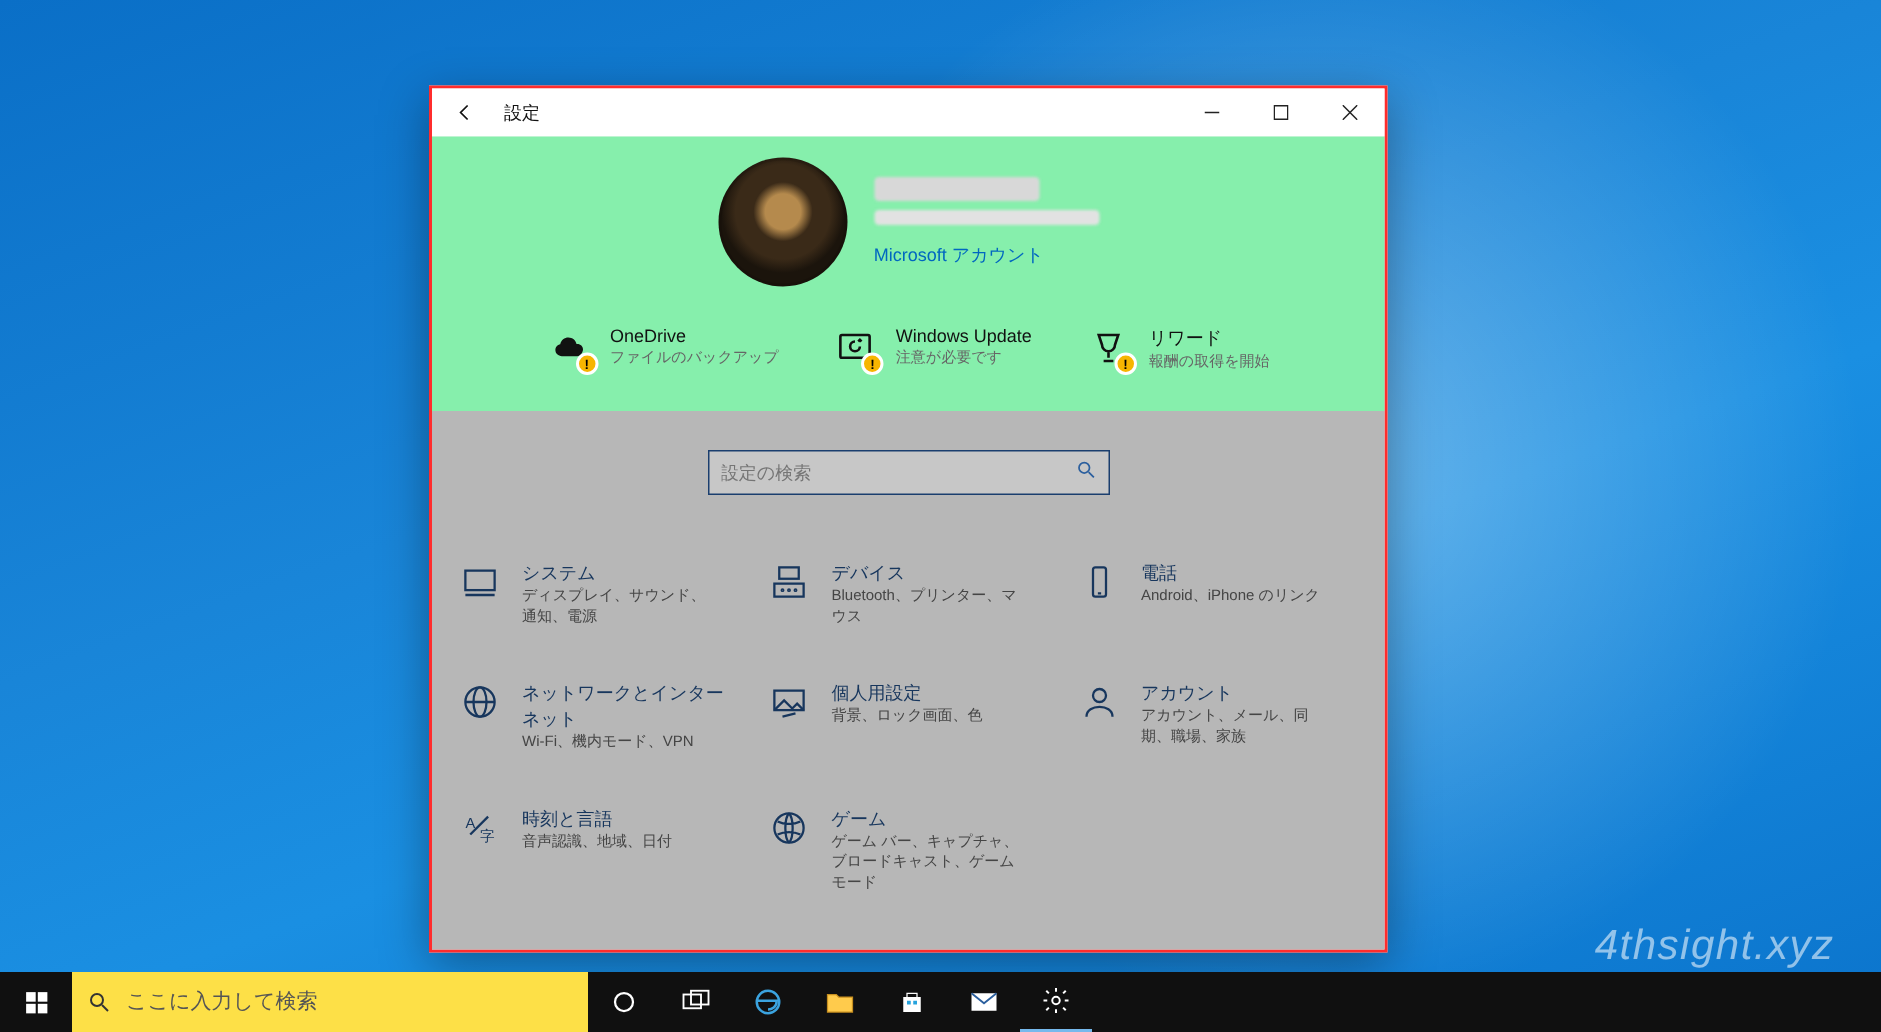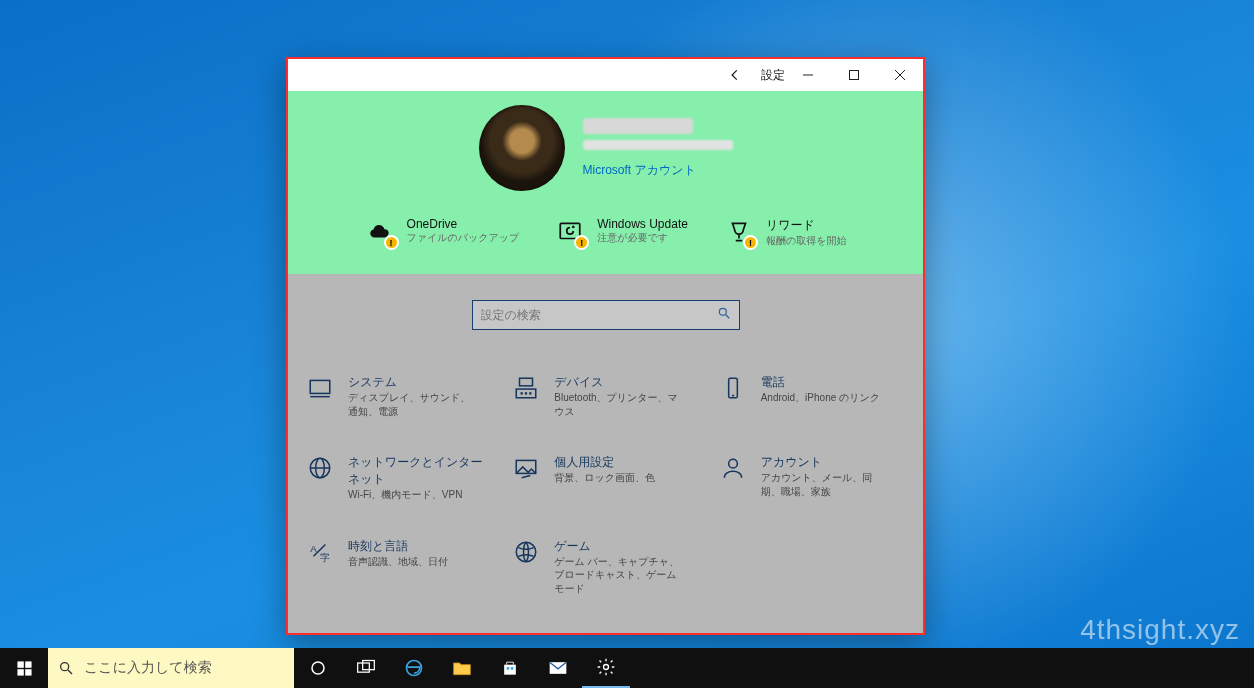--- a/index.html
+++ b/index.html
@@ -5,29 +5,29 @@
   * { box-sizing: border-box; margin: 0; padding: 0; font-family: "Yu Gothic UI", "Segoe UI", Meiryo, sans-serif; }
   body { width: 1254px; height: 688px; overflow: hidden; background: #0078d7; position: relative; }
 
   
   .wallpaper {
     position:absolute; inset:0;
     background:
       radial-gradient(circle at 70% 45%, rgba(255,255,255,0.35), rgba(255,255,255,0) 38%),
       linear-gradient(160deg,#0a6fc7 0%, #1985d8 40%, #1a8fe2 60%, #0b74cc 100%);
   }
-  .watermark{position:absolute;right:14px;bottom:42px;color:rgba(255,255,255,.55);font-size:28px;letter-spacing:1px;pointer-events:none}
+  .watermark{position:absolute;right:31px;bottom:42px;color:rgba(255,255,255,.55);font-size:28px;font-style:italic;letter-spacing:1px;pointer-events:none}
 
   
   .window{
     position:absolute; left:286px; top:57px; width:639px; height:578px;
     background:#f3f3f3; border:2px solid #ff2c2c; box-shadow:0 8px 30px rgba(0,0,0,.35);
     display:flex; flex-direction:column;
   }
-  .titlebar{height:32px;background:#fff;display:flex;align-items:center;justify-content:flex-end;padding:0 0 0 8px}
+  .titlebar{height:32px;background:#fff;display:flex;align-items:center;justify-content:space-between;padding:0 0 0 8px}
   .titlebar-left{display:flex;align-items:center;gap:12px;font-size:12px;color:#111}
   .back-btn{width:28px;height:28px;display:flex;align-items:center;justify-content:center;cursor:pointer}
   .win-controls{display:flex}
   .win-btn{width:46px;height:32px;display:flex;align-items:center;justify-content:center;cursor:pointer;font-size:10px;color:#222}
 
   .header-area{background:#86efac;padding:14px 20px 26px;display:flex;flex-direction:column;align-items:center}
   .profile-row{display:flex;align-items:center;gap:18px}
   .avatar{width:86px;height:86px;border-radius:50%;background:radial-gradient(circle at 50% 42%, #b58a4d 0 18%, #3a2a18 30% 48%, #1b140c 62% 100%);box-shadow:inset 0 0 0 2px rgba(0,0,0,.1)}
   .profile-text{display:flex;flex-direction:column;gap:2px}
   .blur-name{width:110px;height:16px;background:#d8d8d8;border-radius:3px;filter:blur(1.2px)}
@@ -53,21 +53,21 @@
   .cat-icon{width:28px;height:28px;color:#17365d;flex-shrink:0;display:flex;align-items:center;justify-content:center}
   .cat-icon svg{width:26px;height:26px;stroke:#17365d;fill:none;stroke-width:1.4}
   .cat-text{display:flex;flex-direction:column}
   .cat-title{font-size:12px;color:#17365d}
   .cat-desc{font-size:10px;color:#454545;line-height:1.35;max-width:130px}
 
   
   .taskbar{position:absolute;left:0;right:0;bottom:0;height:40px;background:#101010;display:flex;align-items:center;color:#fff}
   .start-btn{width:48px;height:40px;display:flex;align-items:center;justify-content:center;cursor:pointer}
   .start-btn svg{width:17px;height:17px}
-  .search-task{height:40px;width:246px;background:#fef9c3;display:flex;align-items:center;padding:0 10px;gap:10px;color:#555;cursor:text}
+  .search-task{height:40px;width:344px;background:#fde047;display:flex;align-items:center;padding:0 10px;gap:10px;color:#555;cursor:text}
   .tb-item{width:48px;height:40px;display:flex;align-items:center;justify-content:center;cursor:pointer;font-size:17px}
   .tb-item.active{border-bottom:2px solid #76b9ed}
   .tray{margin-left:auto;display:flex;align-items:center;height:40px}
 </style>
 </head>
 <body>
 
 <div class="wallpaper"></div>
 <div class="watermark">4thsight.xyz</div>
 

